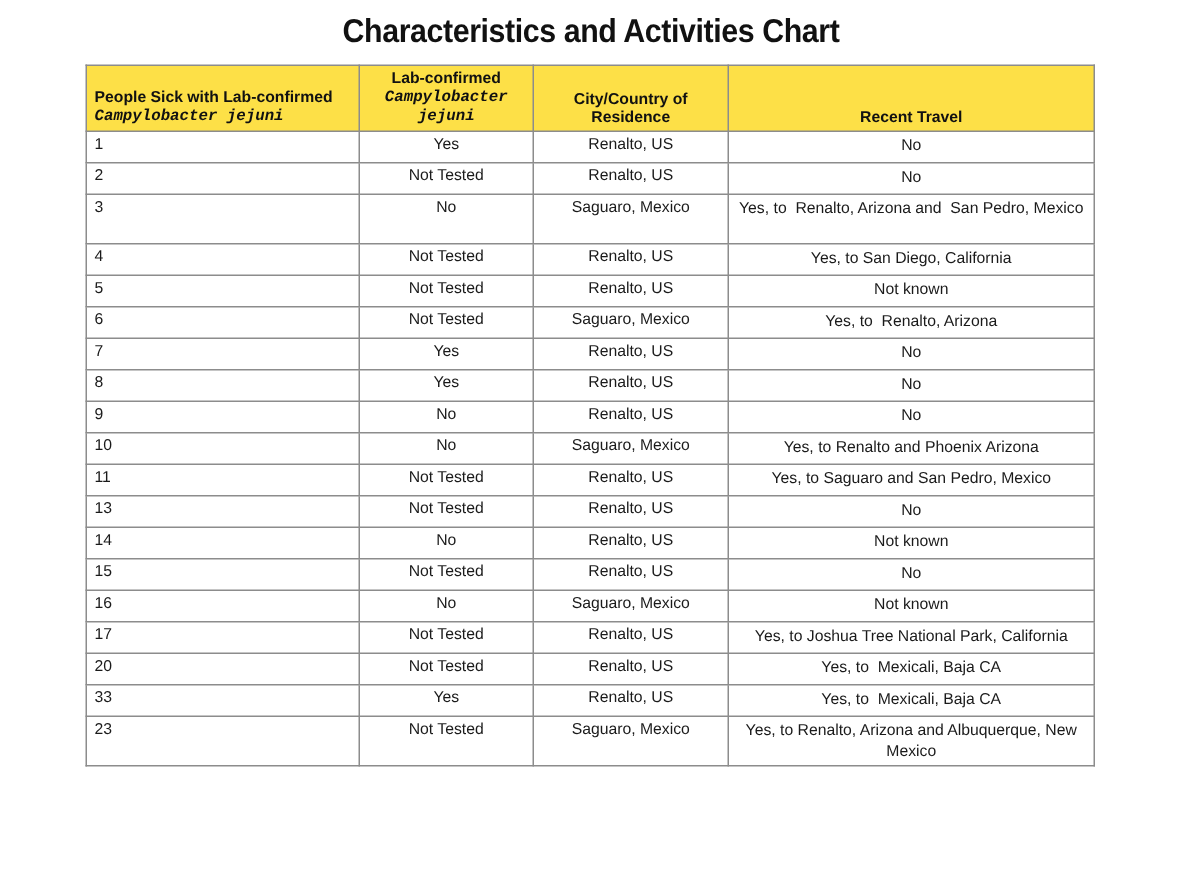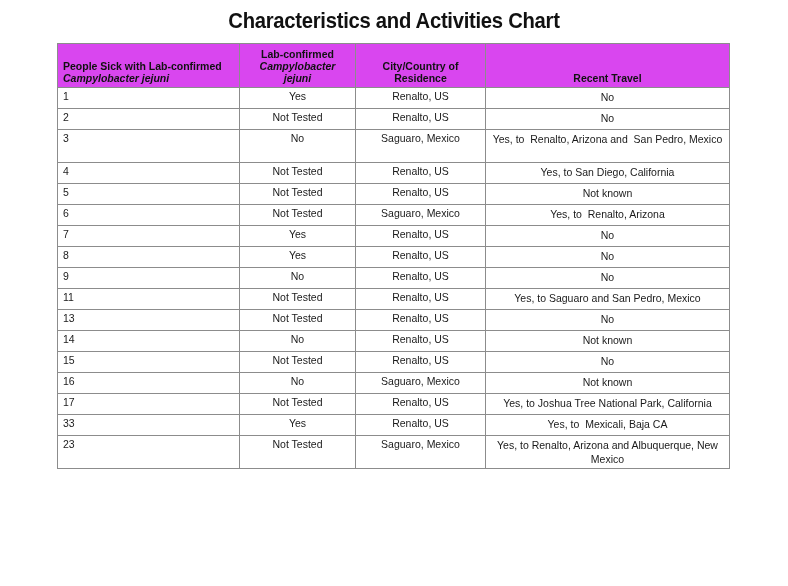--- a/index.html
+++ b/index.html
@@ -37,33 +37,33 @@
     border-collapse: collapse;
     table-layout: fixed;
     font-size: 10.5px;
     border: 1.5px solid #8c8c8c;
   }
   table.chart col.c1 { width: 182px; }
   table.chart col.c2 { width: 116px; }
   table.chart col.c3 { width: 130px; }
   table.chart col.c4 { width: 244px; }
   table.chart th {
-    background: #d946ef;
+    background: #fde047;
     font-weight: bold;
     font-size: 10.5px;
     color: #111111;
     border: 1px solid #8c8c8c;
     vertical-align: bottom;
     padding: 2px 5px 3px 5px;
     height: 38px;
     line-height: 12px;
   }
   table.chart th.left { text-align: left; }
   table.chart th.center { text-align: center; }
-  table.chart th em { font-style: italic; }
+  table.chart th em { font-style: italic; font-family: Liberation Mono, monospace; }
   table.chart td {
     border: 1px solid #8c8c8c;
     height: 18px;
     padding: 0 5px;
     vertical-align: top;
     line-height: 17px;
     color: #1a1a1a;
   }
   table.chart td.num { text-align: left; }
   table.chart td.center { text-align: center; }
@@ -154,20 +154,26 @@
         <td class="center res">Renalto, US</td>
         <td class="center travel" style="white-space: pre-wrap;">No</td>
       </tr>
       <tr>
         <td class="num">9</td>
         <td class="center lab">No</td>
         <td class="center res">Renalto, US</td>
         <td class="center travel" style="white-space: pre-wrap;">No</td>
       </tr>
       <tr>
+        <td class="num">10</td>
+        <td class="center lab">No</td>
+        <td class="center res">Saguaro, Mexico</td>
+        <td class="center travel" style="white-space: pre-wrap;">Yes, to Renalto and Phoenix Arizona</td>
+      </tr>
+      <tr>
         <td class="num">11</td>
         <td class="center lab">Not Tested</td>
         <td class="center res">Renalto, US</td>
         <td class="center travel" style="white-space: pre-wrap;">Yes, to Saguaro and San Pedro, Mexico</td>
       </tr>
       <tr>
         <td class="num">13</td>
         <td class="center lab">Not Tested</td>
         <td class="center res">Renalto, US</td>
         <td class="center travel" style="white-space: pre-wrap;">No</td>
@@ -188,20 +194,26 @@
         <td class="num">16</td>
         <td class="center lab">No</td>
         <td class="center res">Saguaro, Mexico</td>
         <td class="center travel" style="white-space: pre-wrap;">Not known</td>
       </tr>
       <tr>
         <td class="num">17</td>
         <td class="center lab">Not Tested</td>
         <td class="center res">Renalto, US</td>
         <td class="center travel" style="white-space: pre-wrap;">Yes, to Joshua Tree National Park, California</td>
+      </tr>
+      <tr>
+        <td class="num">20</td>
+        <td class="center lab">Not Tested</td>
+        <td class="center res">Renalto, US</td>
+        <td class="center travel" style="white-space: pre-wrap;">Yes, to  Mexicali, Baja CA</td>
       </tr>
       <tr>
         <td class="num">33</td>
         <td class="center lab">Yes</td>
         <td class="center res">Renalto, US</td>
         <td class="center travel" style="white-space: pre-wrap;">Yes, to  Mexicali, Baja CA</td>
       </tr>
       <tr class="tall">
         <td class="num">23</td>
         <td class="center lab">Not Tested</td>

